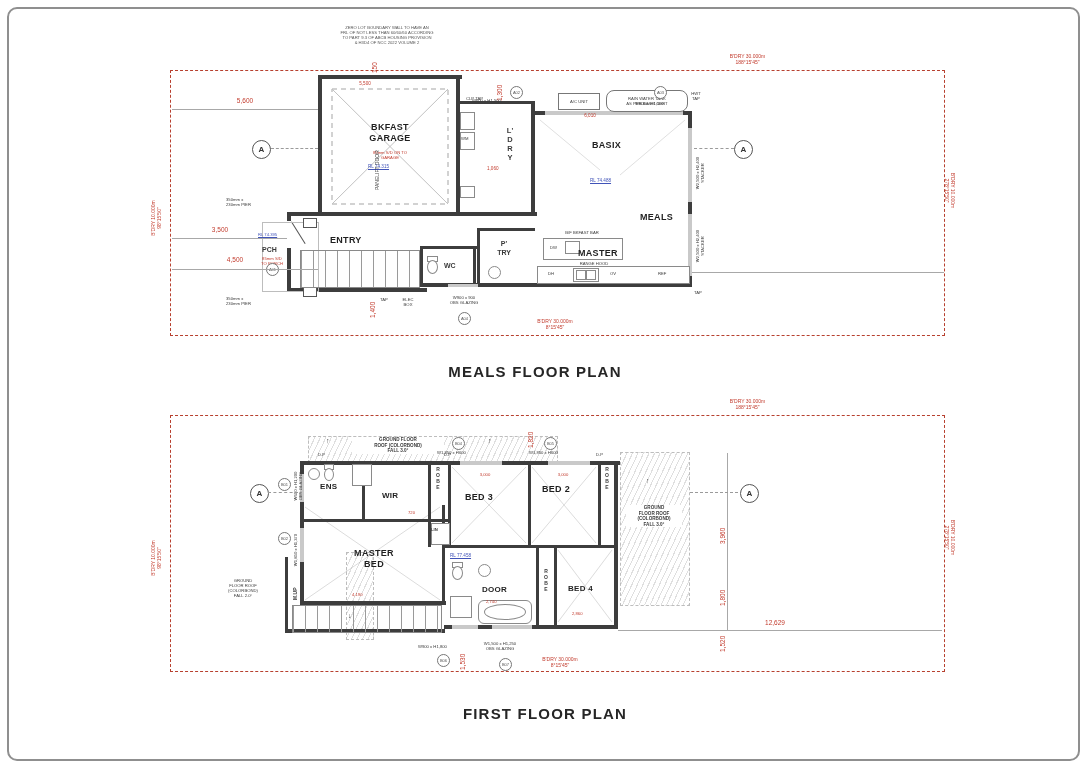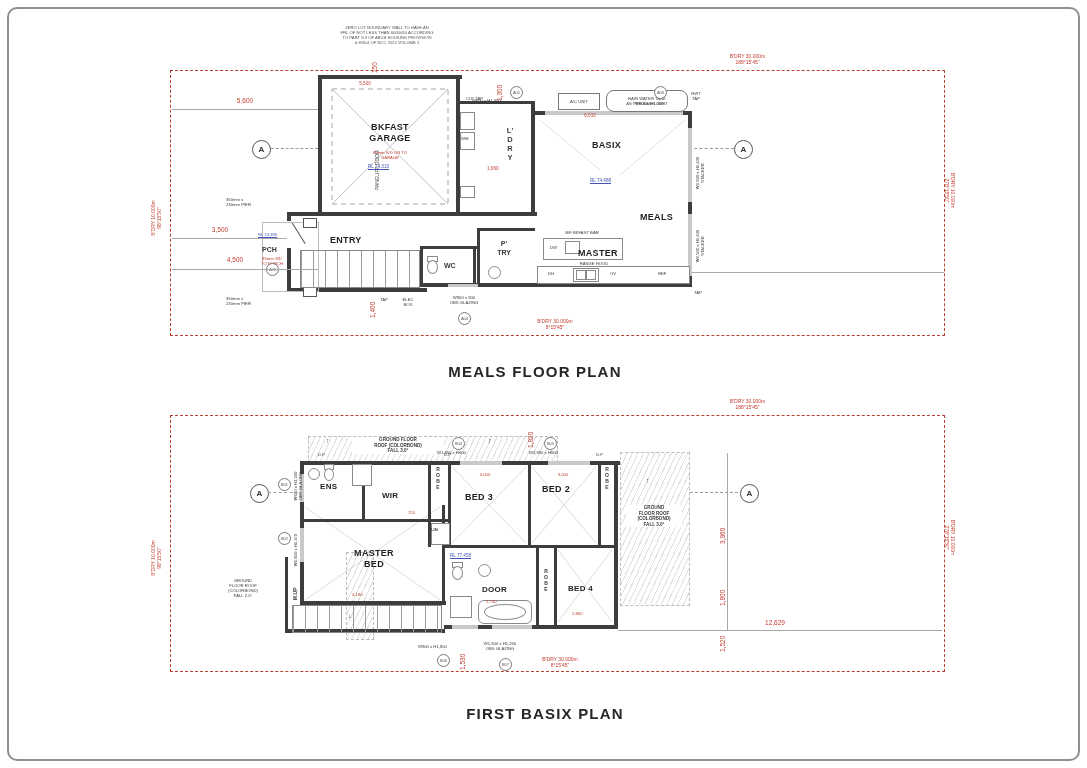--- a/index.html
+++ b/index.html
@@ -325,14 +325,14 @@
   <div class="lbl dim rot" style="left:719px;top:652px;width:24px">1,520</div>
   <div class="lbl dim c" style="left:745px;top:619px;width:60px">12,629</div>
   <div class="thin" style="left:618px;top:630px;width:324px;height:1px"></div>
   <div class="thin" style="left:727px;top:453px;width:1px;height:177px"></div>
 
   <div class="amark" style="left:250px;top:484px">A</div>
   <div class="dash" style="left:268px;top:492px;width:30px"></div>
   <div class="amark" style="left:740px;top:484px">A</div>
   <div class="dash" style="left:690px;top:492px;width:48px"></div>
 
-  <div class="title" style="left:450px;top:705px;width:190px">FIRST BASIX PLAN</div>
+  <div class="title" style="left:450px;top:705px;width:190px">FIRST FLOOR PLAN</div>
 </div>
 
 </body></html>

